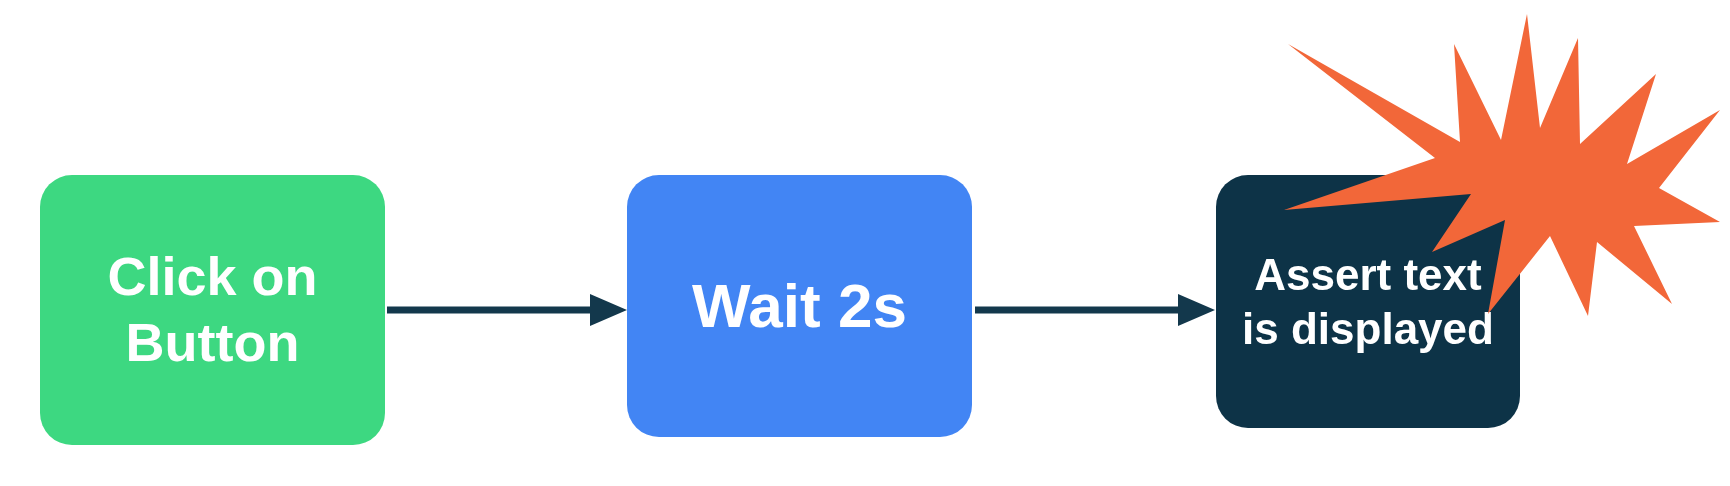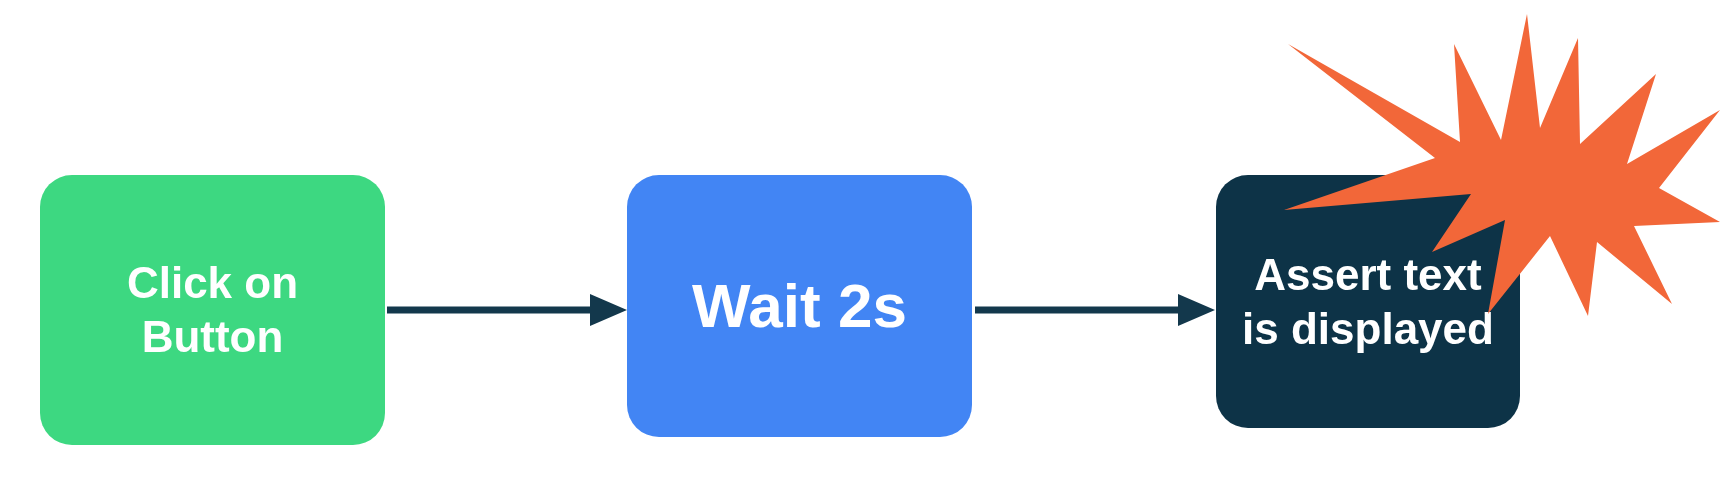--- a/index.html
+++ b/index.html
@@ -34,21 +34,21 @@
     white-space: pre-line;
     padding: 0 10px;
   }
   #node-click {
     left: 40px;
     top: 175px;
     width: 345px;
     height: 270px;
     border-radius: 32px;
     background: #3DD881;
-    font-size: 44px;
+    font-size: 54px;
   }
   #node-wait {
     left: 627px;
     top: 175px;
     width: 345px;
     height: 262px;
     border-radius: 32px;
     background: #4285F4;
     font-size: 62px;
   }

